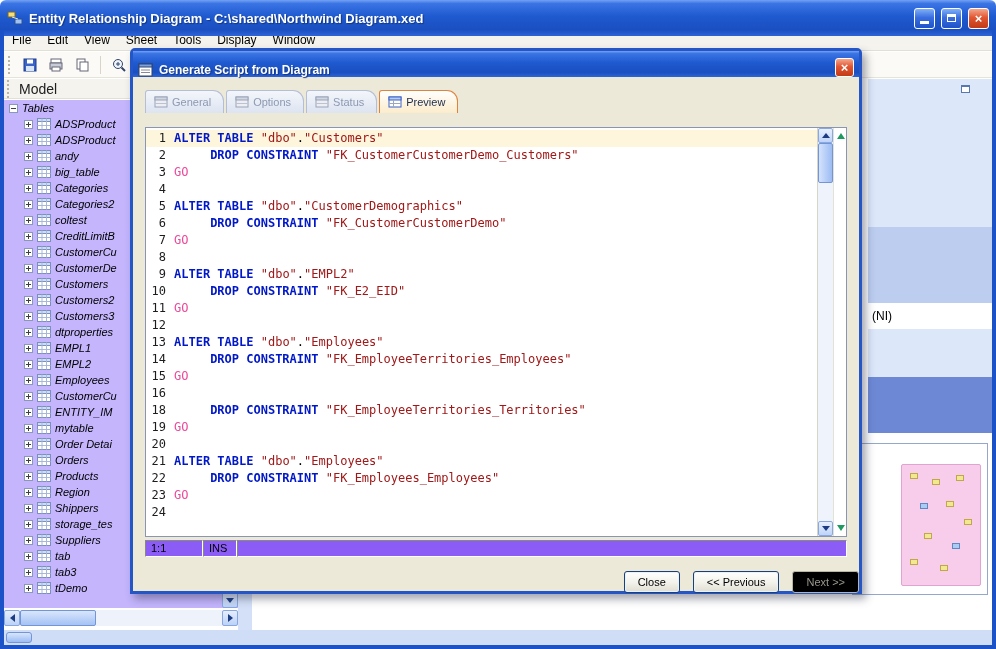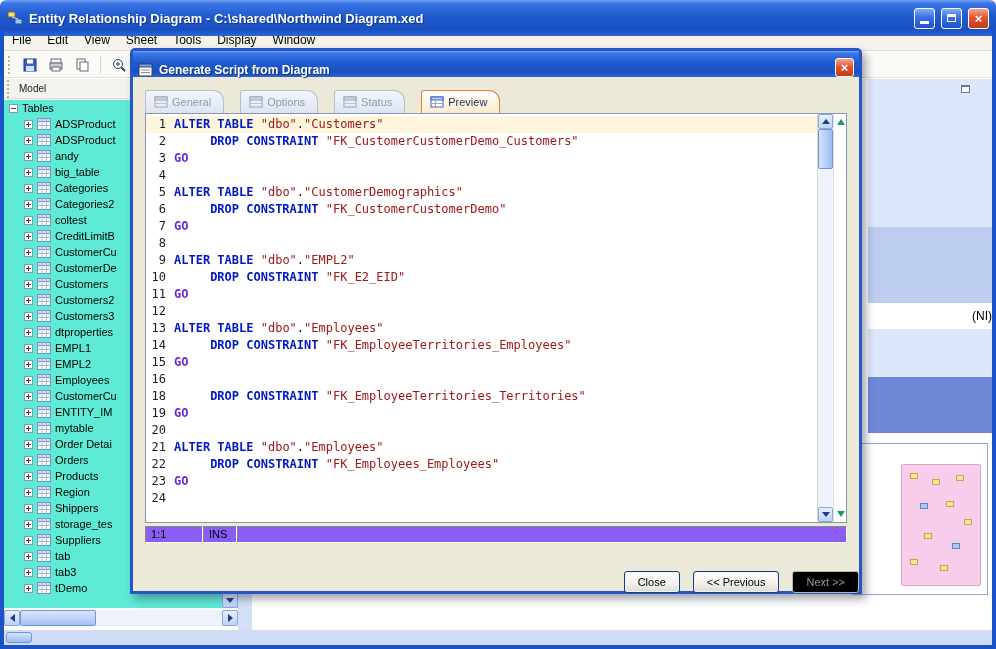--- a/index.html
+++ b/index.html
@@ -23,22 +23,22 @@
   .menubar { position:absolute; left:4px; top:30px; right:4px; height:21px; background:#f4f3ee; border-bottom:1px solid #e2dfd4; display:flex; align-items:center; z-index:3; }
   .menu-item { padding:0 8px; font-size:12px; color:#000; line-height:20px; }
 
   .toolbar { position:absolute; left:4px; top:52px; right:4px; height:26px; background:#fbfaf6; border-bottom:1px solid #e6e3d8; display:flex; align-items:center; gap:4px; padding:0 4px; z-index:3; }
   .grip { width:4px; height:18px; border-left:2px dotted #b8b4a6; margin-right:3px; }
   .tool-btn { width:22px; height:22px; display:flex; align-items:center; justify-content:center; }
   .tool-sep { width:1px; height:18px; background:#d8d4c6; margin:0 3px; }
 
   
   .panel-head { position:absolute; left:4px; top:79px; width:234px; height:20px; background:#f4f3ee; display:flex; align-items:center; gap:5px; padding:0 3px; border-bottom:1px solid #e2dfd4; z-index:1; }
-  .panel-title { font-size:10px; color:#202020; }
-  .tree { position:absolute; left:4px; top:100px; width:234px; height:508px; background:#5eead4; overflow:hidden; z-index:1; }
+  .panel-title { font-size:14px; color:#202020; }
+  .tree { position:absolute; left:4px; top:100px; width:234px; height:508px; background:#c4b5fd; overflow:hidden; z-index:1;font-style:italic; }
   .tree-row { display:flex; align-items:center; height:16px; gap:4px; padding-left:20px; font-size:11px; color:#000; white-space:nowrap; }
   .tree-root { padding-left:5px; }
   .expander { width:9px; height:9px; flex:none; display:flex; }
   .t-icon { width:14px; height:12px; flex:none; display:flex; }
   .tree-vsb-down { position:absolute; left:222px; top:592px; width:16px; height:16px; background:linear-gradient(180deg,#e6eefc,#bcd2f6); border:1px solid #88a6e0; border-radius:2px; display:flex; align-items:center; justify-content:center; z-index:1; }
   .hscroll { position:absolute; left:4px; top:610px; width:234px; height:16px; background:#eef2fb; display:flex; z-index:1; }
   .hs-btn { width:16px; height:16px; background:linear-gradient(180deg,#e6eefc,#bcd2f6); border:1px solid #88a6e0; border-radius:2px; display:flex; align-items:center; justify-content:center; flex:none; }
   .hs-thumb { width:76px; height:16px; background:linear-gradient(180deg,#d8e6fc,#a4c2f4); border:1px solid #7494d8; border-radius:2px; flex:none; }
   .hs-track { flex:1; }
   .arr { width:0; height:0; display:block; }
@@ -48,50 +48,50 @@
   .arr.right { border-top:4px solid transparent; border-bottom:4px solid transparent; border-left:5px solid #1c3c84; }
 
   .splitter { position:absolute; left:238px; top:79px; width:14px; height:551px; background:#d3e0f7; z-index:0; }
   .bottom-strip { position:absolute; left:4px; right:4px; top:630px; height:15px; background:#cfddf6; z-index:1; }
   .hthumb { position:absolute; left:2px; top:2px; width:26px; height:11px; background:linear-gradient(180deg,#d8e6fc,#9cbcf4); border:1px solid #7494d8; border-radius:3px; }
 
   
   .right-bg { position:absolute; left:868px; top:79px; width:124px; height:551px; background:#fff; z-index:0; }
   .rb-p1 { position:absolute; left:0; top:0; width:124px; height:148px; background:#dce7fa; }
   .rb-p2 { position:absolute; left:0; top:148px; width:124px; height:76px; background:#bccdf0; }
-  .rb-ni { position:absolute; left:0; top:224px; width:124px; height:26px; background:#fff; font-size:12px; color:#000; padding:6px 0 0 4px;text-align:right; }
+  .rb-ni { position:absolute; left:0; top:224px; width:124px; height:26px; background:#fff; font-size:12px; color:#000; padding:6px 0 0 4px; }
   .rb-p3 { position:absolute; left:0; top:250px; width:124px; height:48px; background:#dce7fa; }
   .rb-p4 { position:absolute; left:0; top:298px; width:124px; height:56px; background:#6d89d6; }
   .restore-glyph { position:absolute; width:9px; height:8px; border:1px solid #5878b0; border-top:2px solid #5878b0; background:#fff; }
   .minimap { position:absolute; left:852px; top:443px; width:136px; height:152px; background:#fff; border:1px solid #94a8cc; z-index:2; }
   .mini-pink { position:absolute; left:48px; top:20px; right:6px; bottom:8px; background:#f8cdec; border:1px solid #e0a4d0; border-radius:2px; }
   .note { position:absolute; width:8px; height:6px; background:#f2e890; border:1px solid #c0a848; }
   .note.blue { background:#a8ccf4; border-color:#6088c0; }
 
   
   .dialog { position:absolute; left:130px; top:48px; width:732px; height:546px; border:3px solid #2456c8; border-radius:5px 5px 0 0; background:#ece9d8; box-shadow:4px 5px 9px rgba(50,55,80,.45); z-index:30; }
   .d-titlebar { height:26px; background:linear-gradient(180deg,#74a2f4 0%,#3a74e4 10%,#1f5ad0 45%,#1a4fc0 82%,#2e64d8 100%); display:flex; align-items:flex-end; gap:6px; padding:0 5px; }
   .d-title { flex:1; color:#fff; font-weight:bold; font-size:12px; text-shadow:1px 1px 1px #123580; }
   .d-close { width:19px; height:19px; border:1px solid #fff; border-radius:3px; background:linear-gradient(180deg,#f4a78d,#e25632 45%,#c23a16); color:#fff; font-weight:bold; font-size:13px; display:flex; align-items:center; justify-content:center; line-height:1; }
   .d-body { position:relative; height:514px; }
 
-  .tabs { display:flex; gap:16px; margin:13px 0 0 12px; height:23px; }
+  .tabs { display:flex; gap:2px; margin:13px 0 14px 12px; height:23px; }
   .tab { display:flex; align-items:center; gap:4px; padding:0 12px 0 8px; font-size:11px; border:1px solid #b4bed4; border-bottom:none; border-radius:3px 11px 0 0;
     background:linear-gradient(180deg,#f3f6fb,#dde4f1); color:#8d99b2; }
   .tab.active { border-color:#e0823c; background:linear-gradient(180deg,#ffffff,#fbeccb); color:#1c2c48; position:relative; z-index:2; }
 
   .editor { margin:0 12px; height:410px; border:1px solid #8896b4; background:#fff; display:flex; overflow:hidden; }
   .code-lines { flex:1; overflow:hidden; padding-top:2px; font-family:"DejaVu Sans Mono", monospace; font-size:12px; line-height:17px; }
   .code-row { display:flex; height:17px; white-space:pre; }
   .code-row.active { background:#fdf5dc; }
   .ln { width:28px; text-align:right; padding-right:8px; color:#1c1c1c; flex:none; }
   .code { flex:1; }
   .tk-k { color:#0018c8; font-weight:bold; }
   .tk-s { color:#a01818; }
-  .tk-g { color:#6d28d9; font-weight:bold; }
+  .tk-g { color:#ec4899; font-weight:normal; }
   .tk-p { color:#000; }
   .sb-col { width:16px; flex:none; border-left:1px solid #d8d4c8; background:#eef3fc; display:flex; flex-direction:column; }
   .sb-btn { height:15px; background:linear-gradient(180deg,#e8f0fe,#c0d4f8); border:1px solid #8aa8e0; border-radius:2px; display:flex; align-items:center; justify-content:center; flex:none; }
   .sb-thumb { height:40px; background:linear-gradient(90deg,#d4e2fc,#9cbcf4); border:1px solid #7494d8; border-radius:2px; flex:none; }
   .sb-track { flex:1; }
   .mini-col { width:13px; flex:none; background:#fff; border-left:1px solid #e4e1d6; position:relative; }
   .g-arr { position:absolute; left:3px; width:0; height:0; }
   .g-arr.up { top:5px; border-left:4px solid transparent; border-right:4px solid transparent; border-bottom:6px solid #1e9a60; }
   .g-arr.down { bottom:5px; border-left:4px solid transparent; border-right:4px solid transparent; border-top:6px solid #1e9a60; }
 

